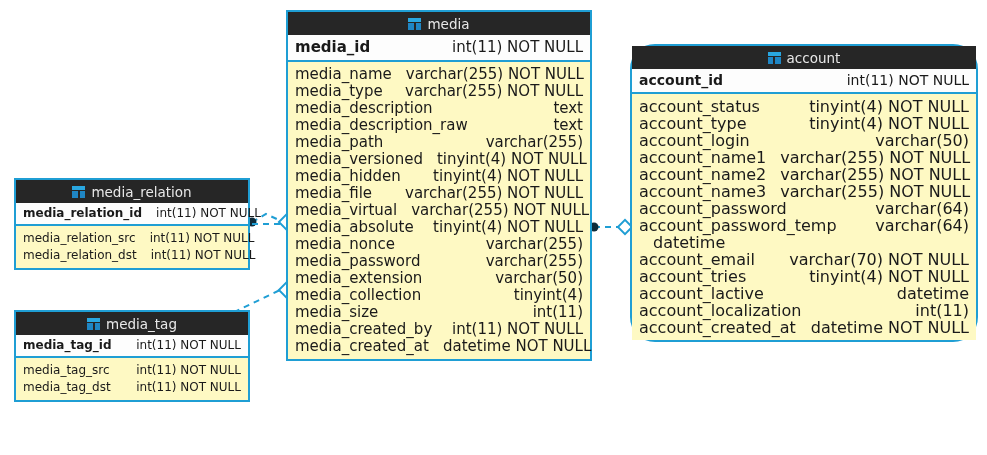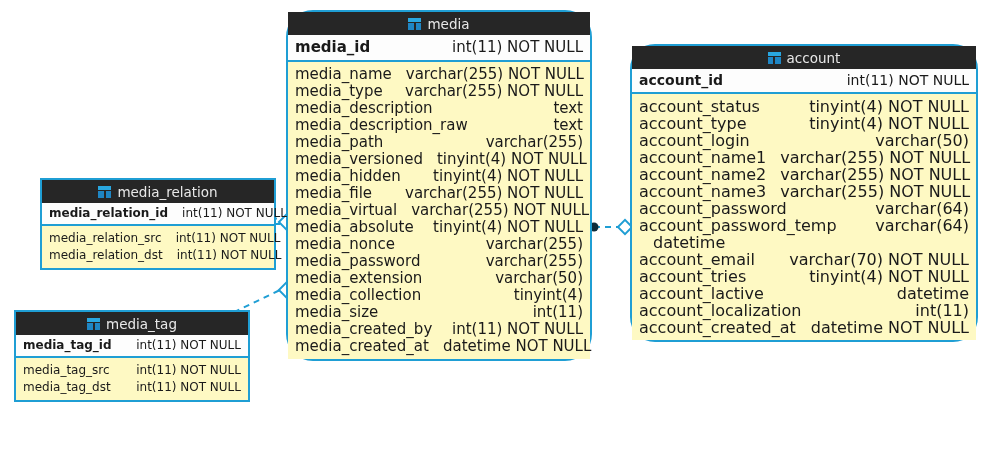--- a/index.html
+++ b/index.html
@@ -111,23 +111,23 @@
     font-size: 16px;
     line-height: 17px;
     height: 17px;
     padding: 0 7px;
     box-sizing: border-box;
     white-space: nowrap;
   }
   .row .col-type { margin-left: 14px; }
 
   
-  #ent-media          { left: 286px; top: 10px;  width: 306px; border-radius: 27px; }
+  #ent-media          { left: 286px; top: 10px;  width: 306px; }
   #ent-account        { left: 630px; top: 44px;  width: 348px; border-radius: 25px; }
-  #ent-media_relation { left: 14px;  top: 178px; width: 236px; margin-left: 26px; }
+  #ent-media_relation { left: 14px;  top: 178px; width: 236px; }
   #ent-media_tag      { left: 14px;  top: 310px; width: 236px; }
 
   #ent-media .row,
   #ent-media .pk-row { font-size: 15px; }
   #ent-media_relation .row,
   #ent-media_relation .pk-row,
   #ent-media_tag .row,
   #ent-media_tag .pk-row { font-size: 12px; }
 </style>
 </head>

